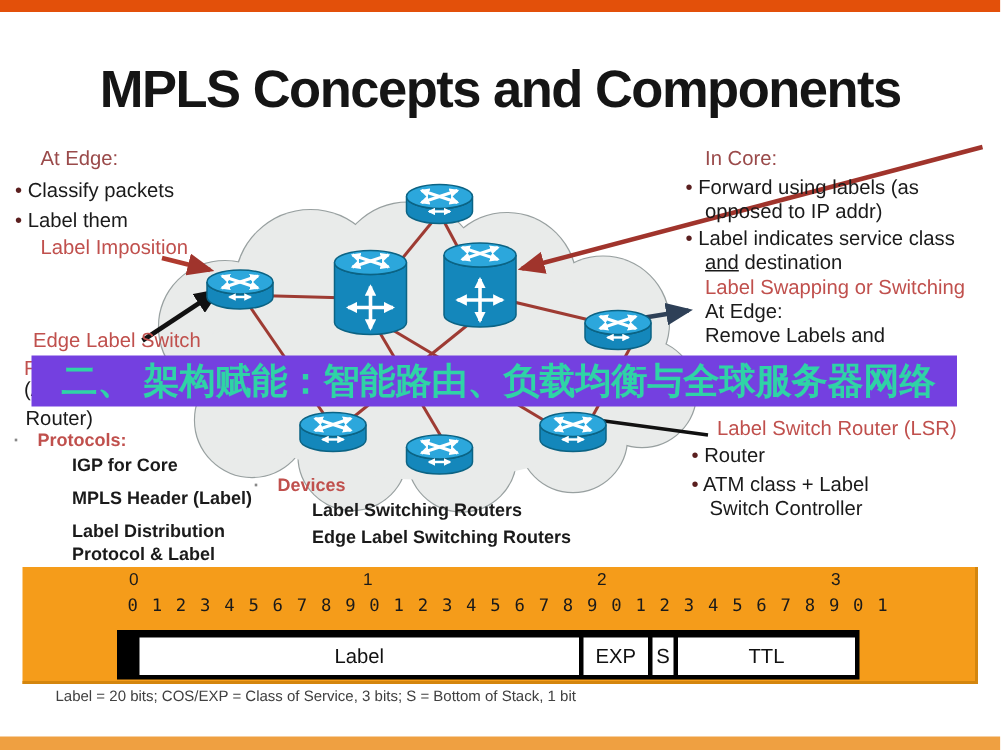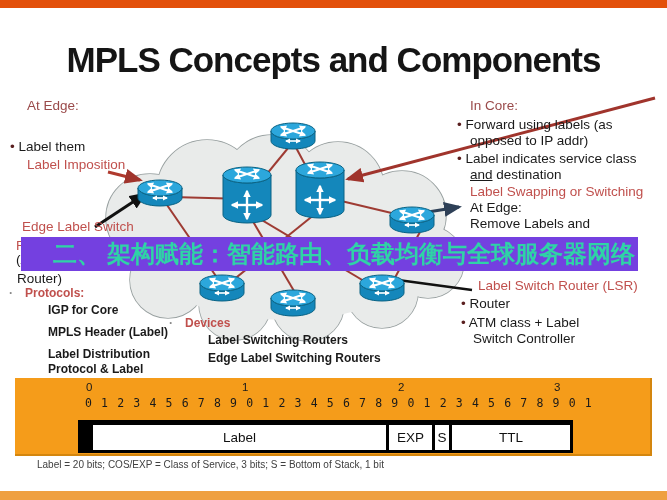--- a/index.html
+++ b/index.html
@@ -14,22 +14,22 @@
   .rosehead{color:#9A4A4A;}
   .rose{color:#C0504D;}
   .bull::before{content:"• ";color:#5a1f1f;}
   .sb{font-size:12px;font-weight:bold;}
   .smdot::before{content:"·";color:#888;position:absolute;left:-16px;font-weight:bold;}
   .und{text-decoration:underline;}
   #diagram{position:absolute;left:0;top:0;width:667px;height:500px;z-index:1;}
   .t{z-index:2;}
   #banner{position:absolute;left:21px;top:237px;width:617px;height:34px;background:#7440E0;
           z-index:5;overflow:hidden;}
-  #banner span{display:block;padding-left:32px;line-height:35px;font-size:24px;font-weight:bold;
-          color:#2FD3A6;white-space:nowrap;font-family:Liberation Serif, serif;}
+  #banner span{display:block;padding-left:20px;line-height:35px;font-size:24px;font-weight:bold;
+          color:#2FD3A6;white-space:nowrap;font-family:Liberation Sans, sans-serif;}
   .fragment{z-index:0;}
   #orangebox{position:absolute;left:15px;top:378px;width:635px;height:76px;background:#F59C1A;
           border-right:2px solid #D4860E;border-bottom:2px solid #D4860E;z-index:2;}
   .tens{position:absolute;top:381px;font-size:11.5px;color:#1a1a1a;z-index:3;}
   #units{position:absolute;left:85px;top:396px;font-size:11.5px;z-index:3;color:#1a1a1a;
          font-family:"DejaVu Sans Mono",monospace;letter-spacing:9.2px;}
   #mplstable{position:absolute;left:78px;top:420px;width:495px;height:33px;background:#000;
          box-sizing:border-box;padding:5px 3px 3px 15px;display:flex;gap:3px;z-index:4;}
   #mplstable .cell{background:#fff;display:flex;align-items:center;justify-content:center;
          font-size:13.5px;color:#111;}
@@ -130,20 +130,21 @@
       <use href="#atmswitch" transform="translate(247,197)"></use>
       <use href="#atmswitch" transform="translate(320,192)"></use>
       <use href="#router" transform="translate(412,217)"></use>
       <use href="#router" transform="translate(222,285)"></use>
       <use href="#router" transform="translate(293,300)"></use>
       <use href="#router" transform="translate(382,285)"></use>
     </svg>
   </div>
 
   <div class="t rosehead" style="left:27px;top:98px;">At Edge:</div>
+  <div class="t bull" style="left:10px;top:119px;">Classify packets</div>
   <div class="t bull" style="left:10px;top:139px;">Label them</div>
   <div class="t rose" style="left:27px;top:157px;">Label Imposition</div>
   <div class="t rose" style="left:22px;top:219px;">Edge Label Switch</div>
   <div class="t rose fragment" style="left:16px;top:238px;">Routers</div>
   <div class="t fragment" style="left:16px;top:252px;">(ATM</div>
   <div class="t" style="left:17px;top:271px;">Router)</div>
   <div class="t sb rose smdot" style="left:25px;top:286px;">Protocols:</div>
   <div class="t sb" style="left:48px;top:303px;">IGP for Core</div>
   <div class="t sb" style="left:48px;top:325px;">MPLS Header (Label)</div>
   <div class="t sb" style="left:48px;top:347px;">Label Distribution</div>

